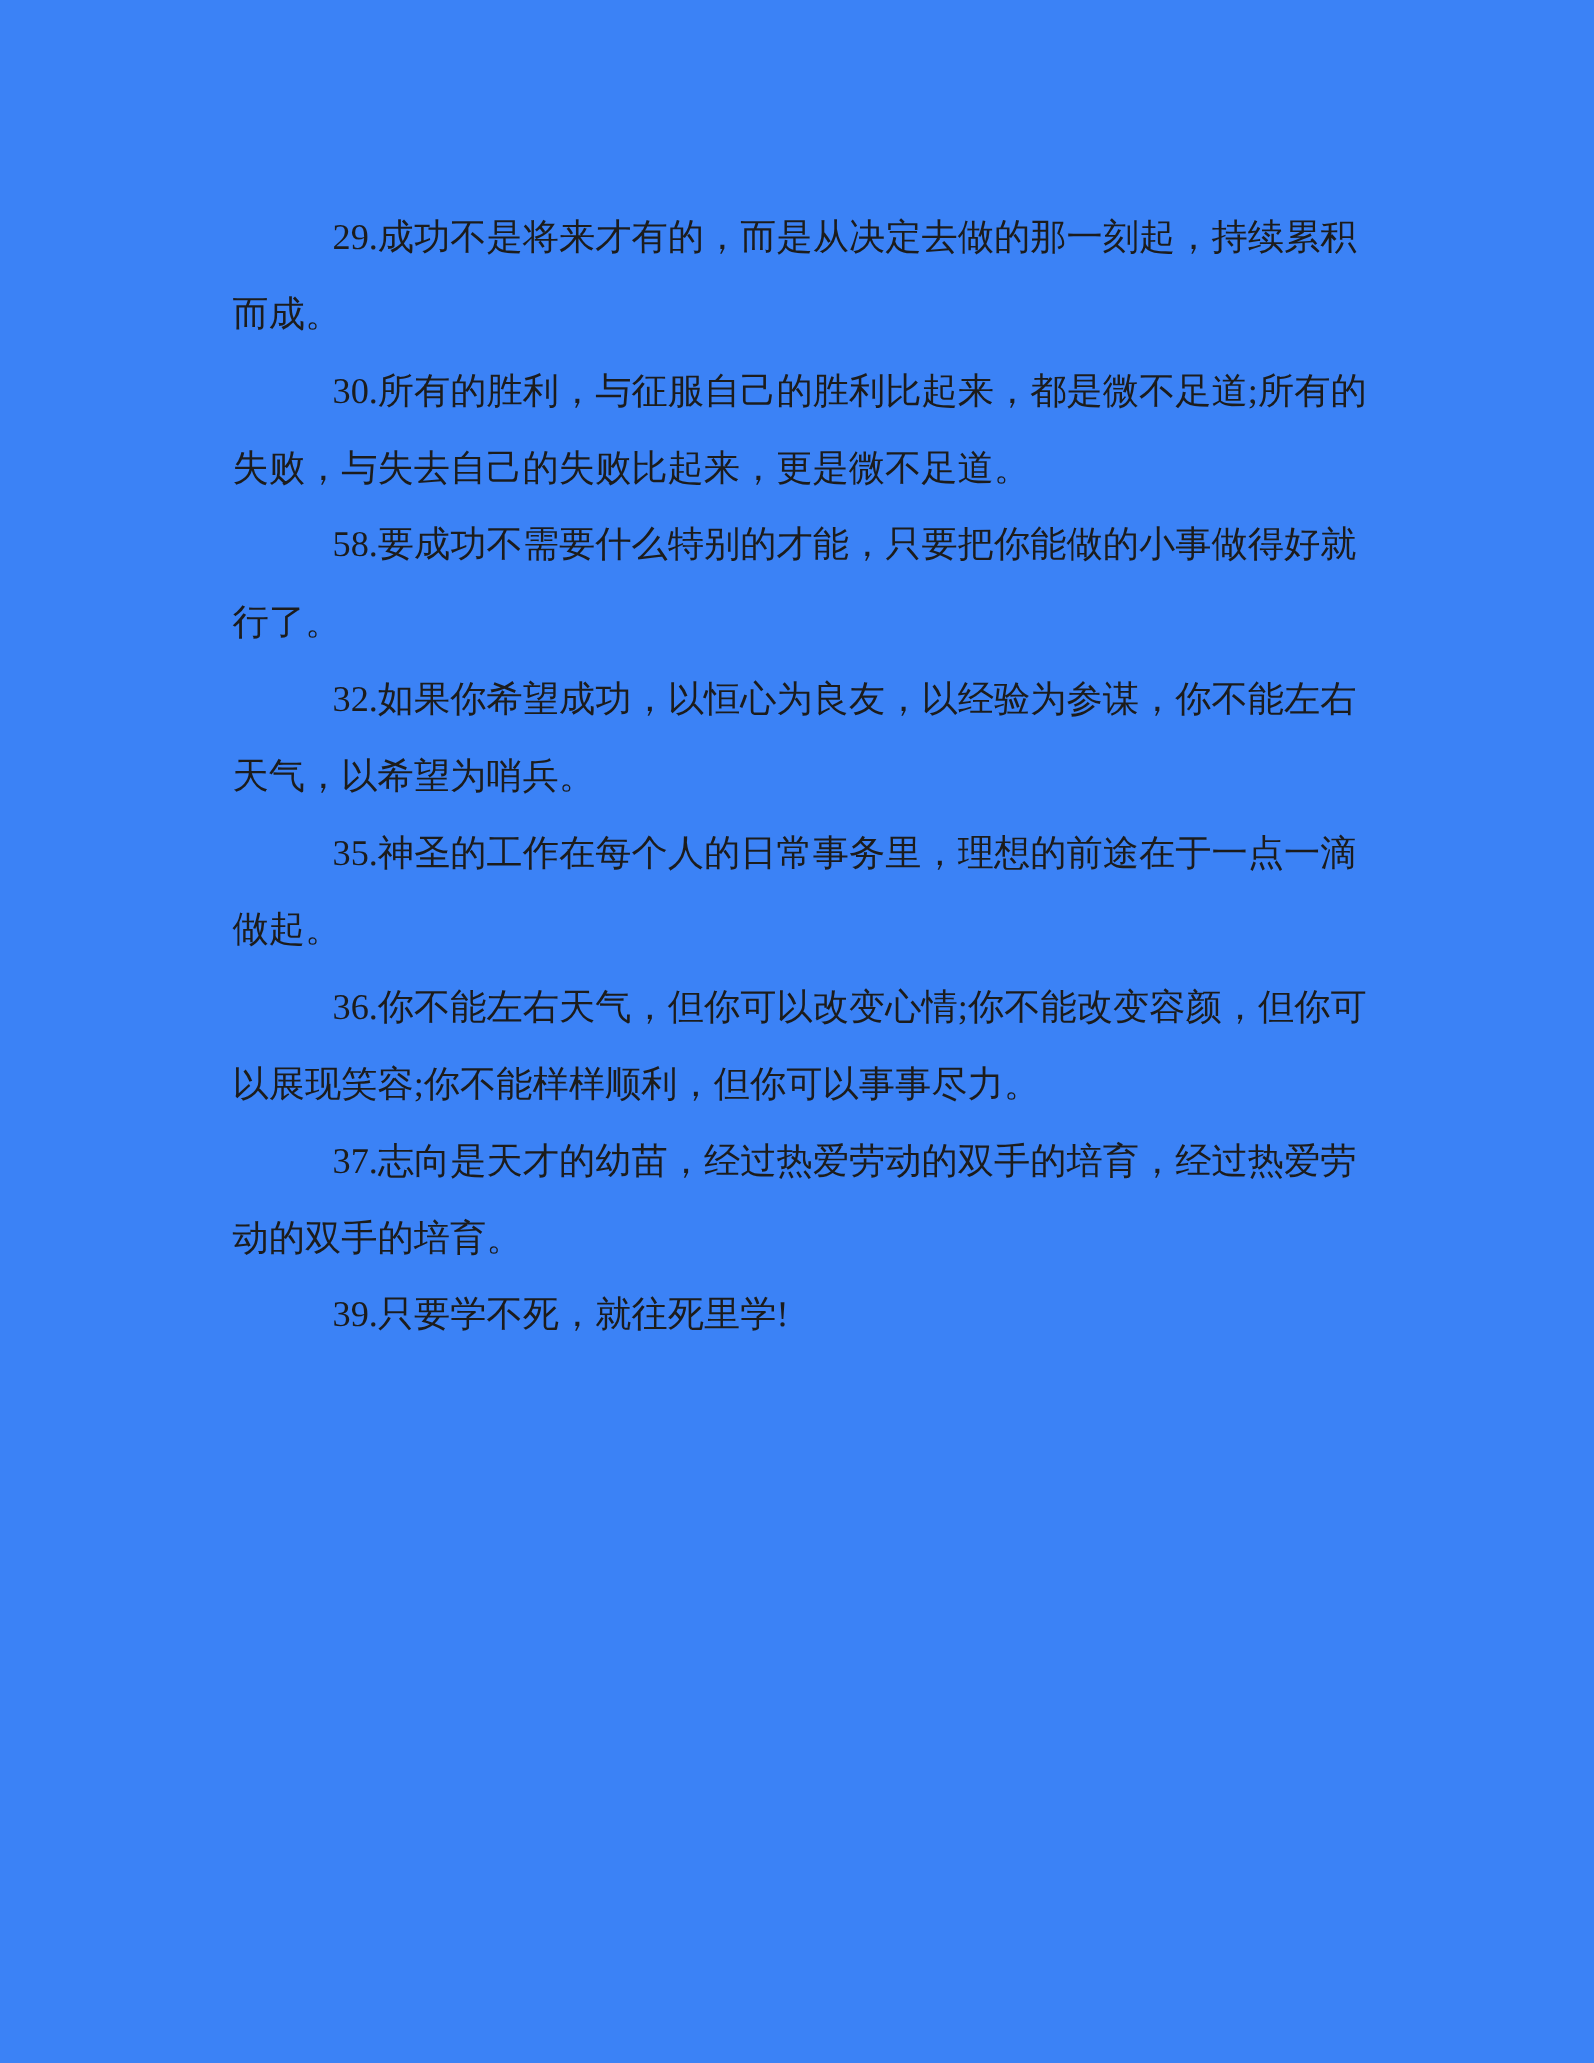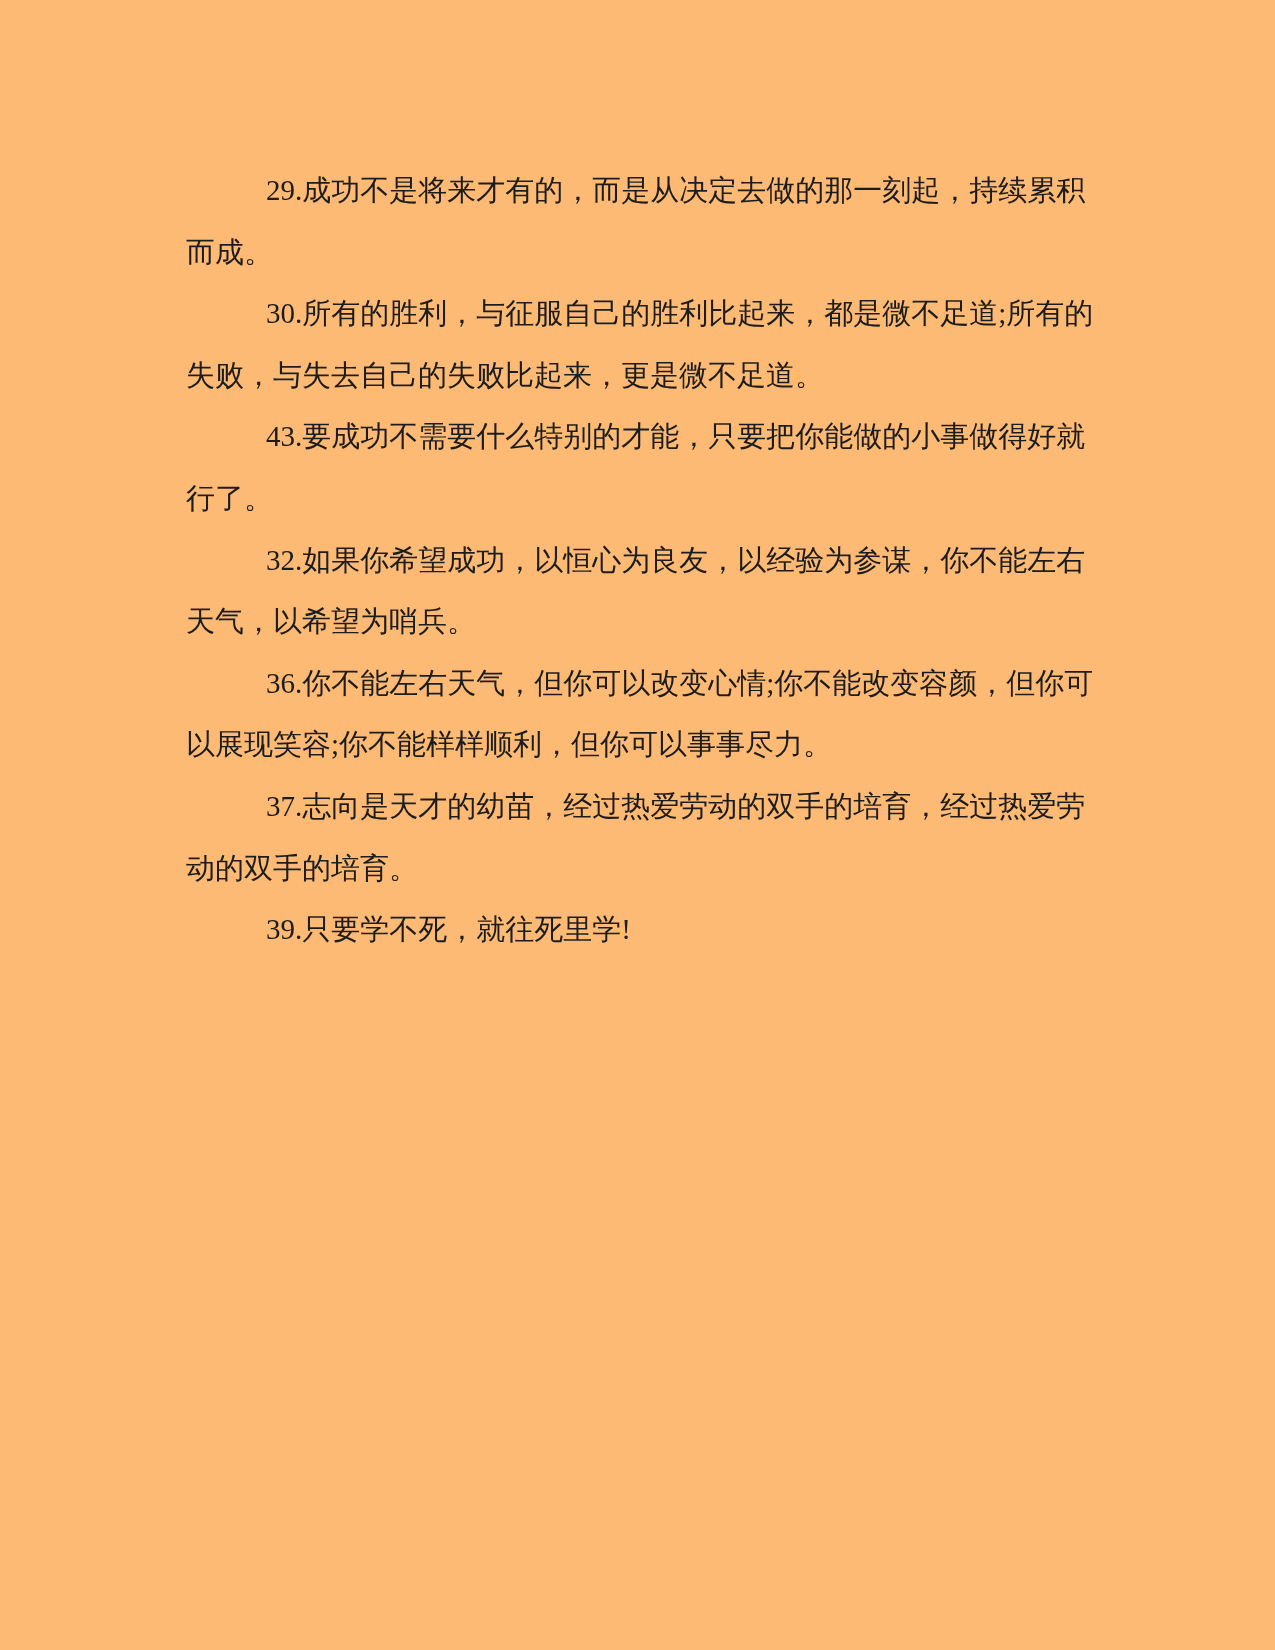--- a/index.html
+++ b/index.html
@@ -4,21 +4,21 @@
 <style>
   html, body {
     margin: 0;
     padding: 0;
     background: #ffffff;
   }
   .page {
     position: relative;
     width: 1275px;
     height: 1650px;
-    background: #fdba74;
+    background: #3b82f6;
     box-sizing: border-box;
     padding: 160px 181px 0 186px;
     overflow: hidden;
   }
   .content {
     width: 908px;
   }
   .quote {
     margin: 0;
     padding: 0;
@@ -38,26 +38,27 @@
 </head>
 <body>
 
 <div class="page">
   <div class="content">
 
     <p class="quote"><span class="num">29.</span><span>成功不是将来才有的，而是从决定去做的那一刻起，持续累积而成。</span></p>
 
     <p class="quote"><span class="num">30.</span><span>所有的胜利，与征服自己的胜利比起来，都是微不足道;所有的失败，与失去自己的失败比起来，更是微不足道。</span></p>
 
-    <p class="quote"><span class="num">43.</span><span>要成功不需要什么特别的才能，只要把你能做的小事做得好就行了。</span></p>
+    <p class="quote"><span class="num">58.</span><span>要成功不需要什么特别的才能，只要把你能做的小事做得好就行了。</span></p>
 
     <p class="quote"><span class="num">32.</span><span>如果你希望成功，以恒心为良友，以经验为参谋，你不能左右天气，以希望为哨兵。</span></p>
 
 
 
+    <p class="quote"><span class="num">35.</span><span>神圣的工作在每个人的日常事务里，理想的前途在于一点一滴做起。</span></p>
 
     <p class="quote"><span class="num">36.</span><span>你不能左右天气，但你可以改变心情;你不能改变容颜，但你可以展现笑容;你不能样样顺利，但你可以事事尽力。</span></p>
 
     <p class="quote"><span class="num">37.</span><span>志向是天才的幼苗，经过热爱劳动的双手的培育，经过热爱劳动的双手的培育。</span></p>
 
 
     <p class="quote"><span class="num">39.</span><span>只要学不死，就往死里学!</span></p>
 
 
   </div>

